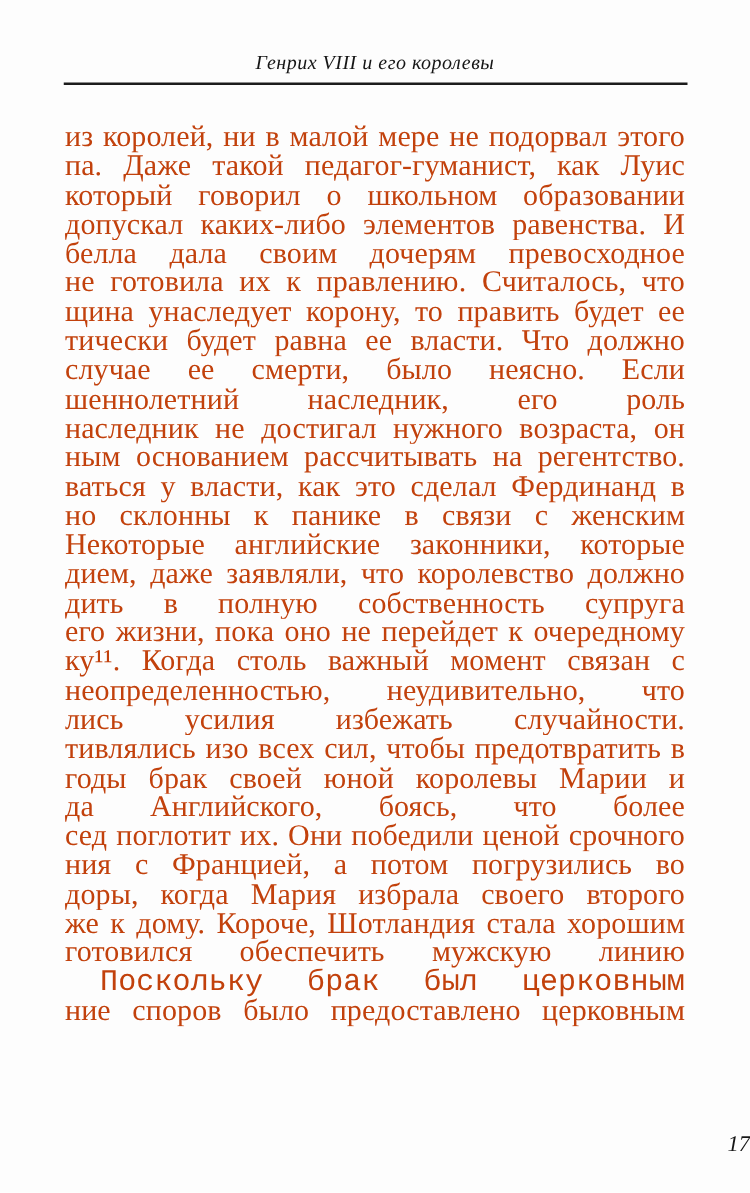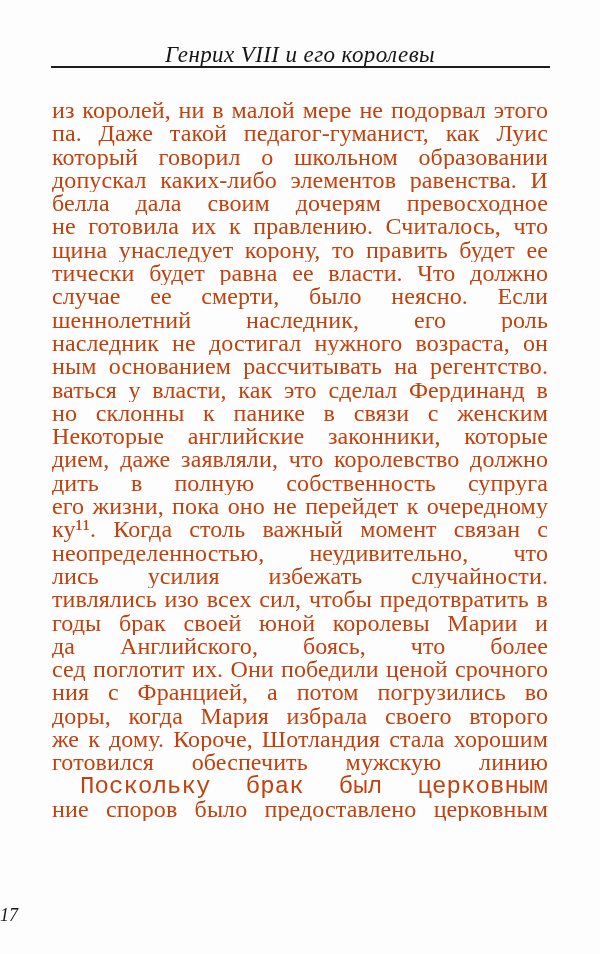--- a/index.html
+++ b/index.html
@@ -12,21 +12,21 @@
     font-family: "Liberation Serif", serif;
     overflow: hidden;
   }
   .running-header {
     position: absolute;
     top: 42px;
     left: 0;
     right: 0;
     text-align: center;
     font-style: italic;
-    font-size: 23px;
+    font-size: 16px;
     letter-spacing: 0.4px;
     color: #161616;
   }
   .header-rule {
     position: absolute;
     top: 66px;
     left: 51px;
     width: 499px;
     height: 2px;
     background: #1c1c1c;
@@ -50,21 +50,21 @@
   }
   .text-line.indent {
     text-indent: 28px;
     font-family: Liberation Mono, monospace;
   }
   .page-number {
     position: absolute;
     top: 905px;
     left: 0;
     right: 0;
-    text-align: left;
+    text-align: right;
     font-style: italic;
     font-size: 18px;
     color: #161616;
   }
 </style>
 </head>
 <body>
 
 <div class="page">
   <div class="running-header">Генрих VIII и его королевы</div>

